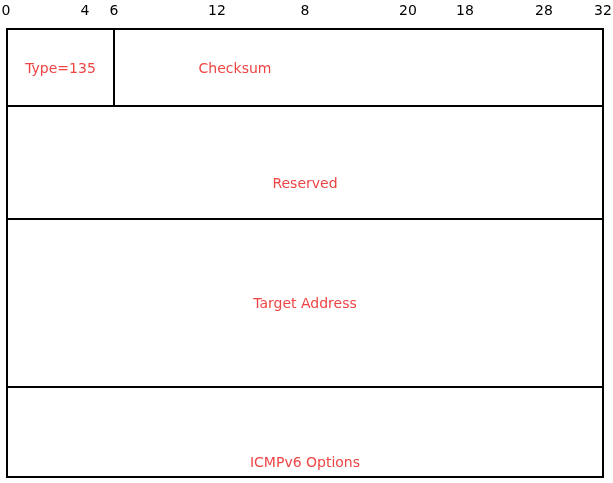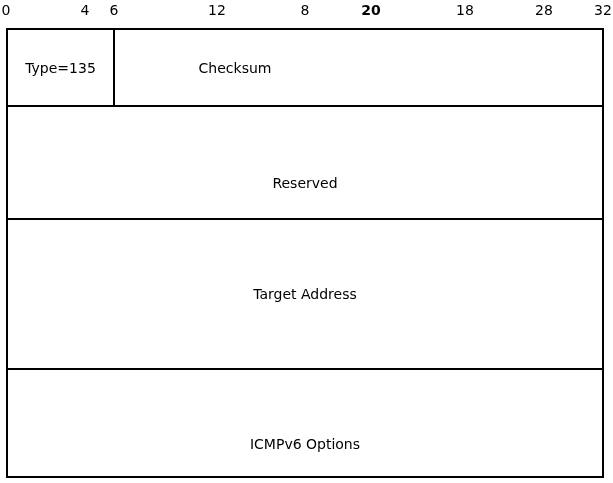--- a/index.html
+++ b/index.html
@@ -61,52 +61,52 @@
     border-bottom: none;
     text-align: right;
   }
   .pcell {
     box-sizing: border-box;
     display: flex;
     align-items: center;
     justify-content: center;
     font-size: 14px;
     line-height: 18px;
-    color: #000000;
+    color: #ef4444;
     border-right: 2px solid #000000;
     white-space: nowrap;
   }
   .pcell:last-child {
     border-right: none;
   }
 
   
   .row-header  { height: 77px; }
   .row-reserved{ height: 73px; margin-top: 40px; }
-  .row-target  { height: 150px; justify-content: center; }
+  .row-target  { height: 168px; justify-content: center; }
   .row-options { height: 148px; }
 
   
   .cell-type     { width: 107px; }
   .cell-code     { width: 187px; }
   .cell-checksum { width: 240px; }
   .cell-full     { width: 100%; }
 </style>
 </head>
 <body>
 
 <div id="diagram">
 
   <div class="ruler">
     <span class="ruler-tick-label" style="left:6px;">0</span>
     <span class="ruler-tick-label" style="left:85px;">4</span>
     <span class="ruler-tick-label" style="left:114px;">6</span>
     <span class="ruler-tick-label" style="left:217px;">12</span>
     <span class="ruler-tick-label" style="left:305px;">8</span>
-    <span class="ruler-tick-label" style="left:371px;font-weight:bold;">20</span>
+    <span class="ruler-tick-label" style="left:408px;">20</span>
     <span class="ruler-tick-label" style="left:465px;">18</span>
     <span class="ruler-tick-label" style="left:544px;">28</span>
     <span class="ruler-tick-label" style="left:603px;">32</span>
   </div>
 
   <div class="packet">
 
     <div class="prow row-header">
       <div class="pcell cell-type">Type=135</div>
       <div class="pcell cell-checksum">Checksum</div>

